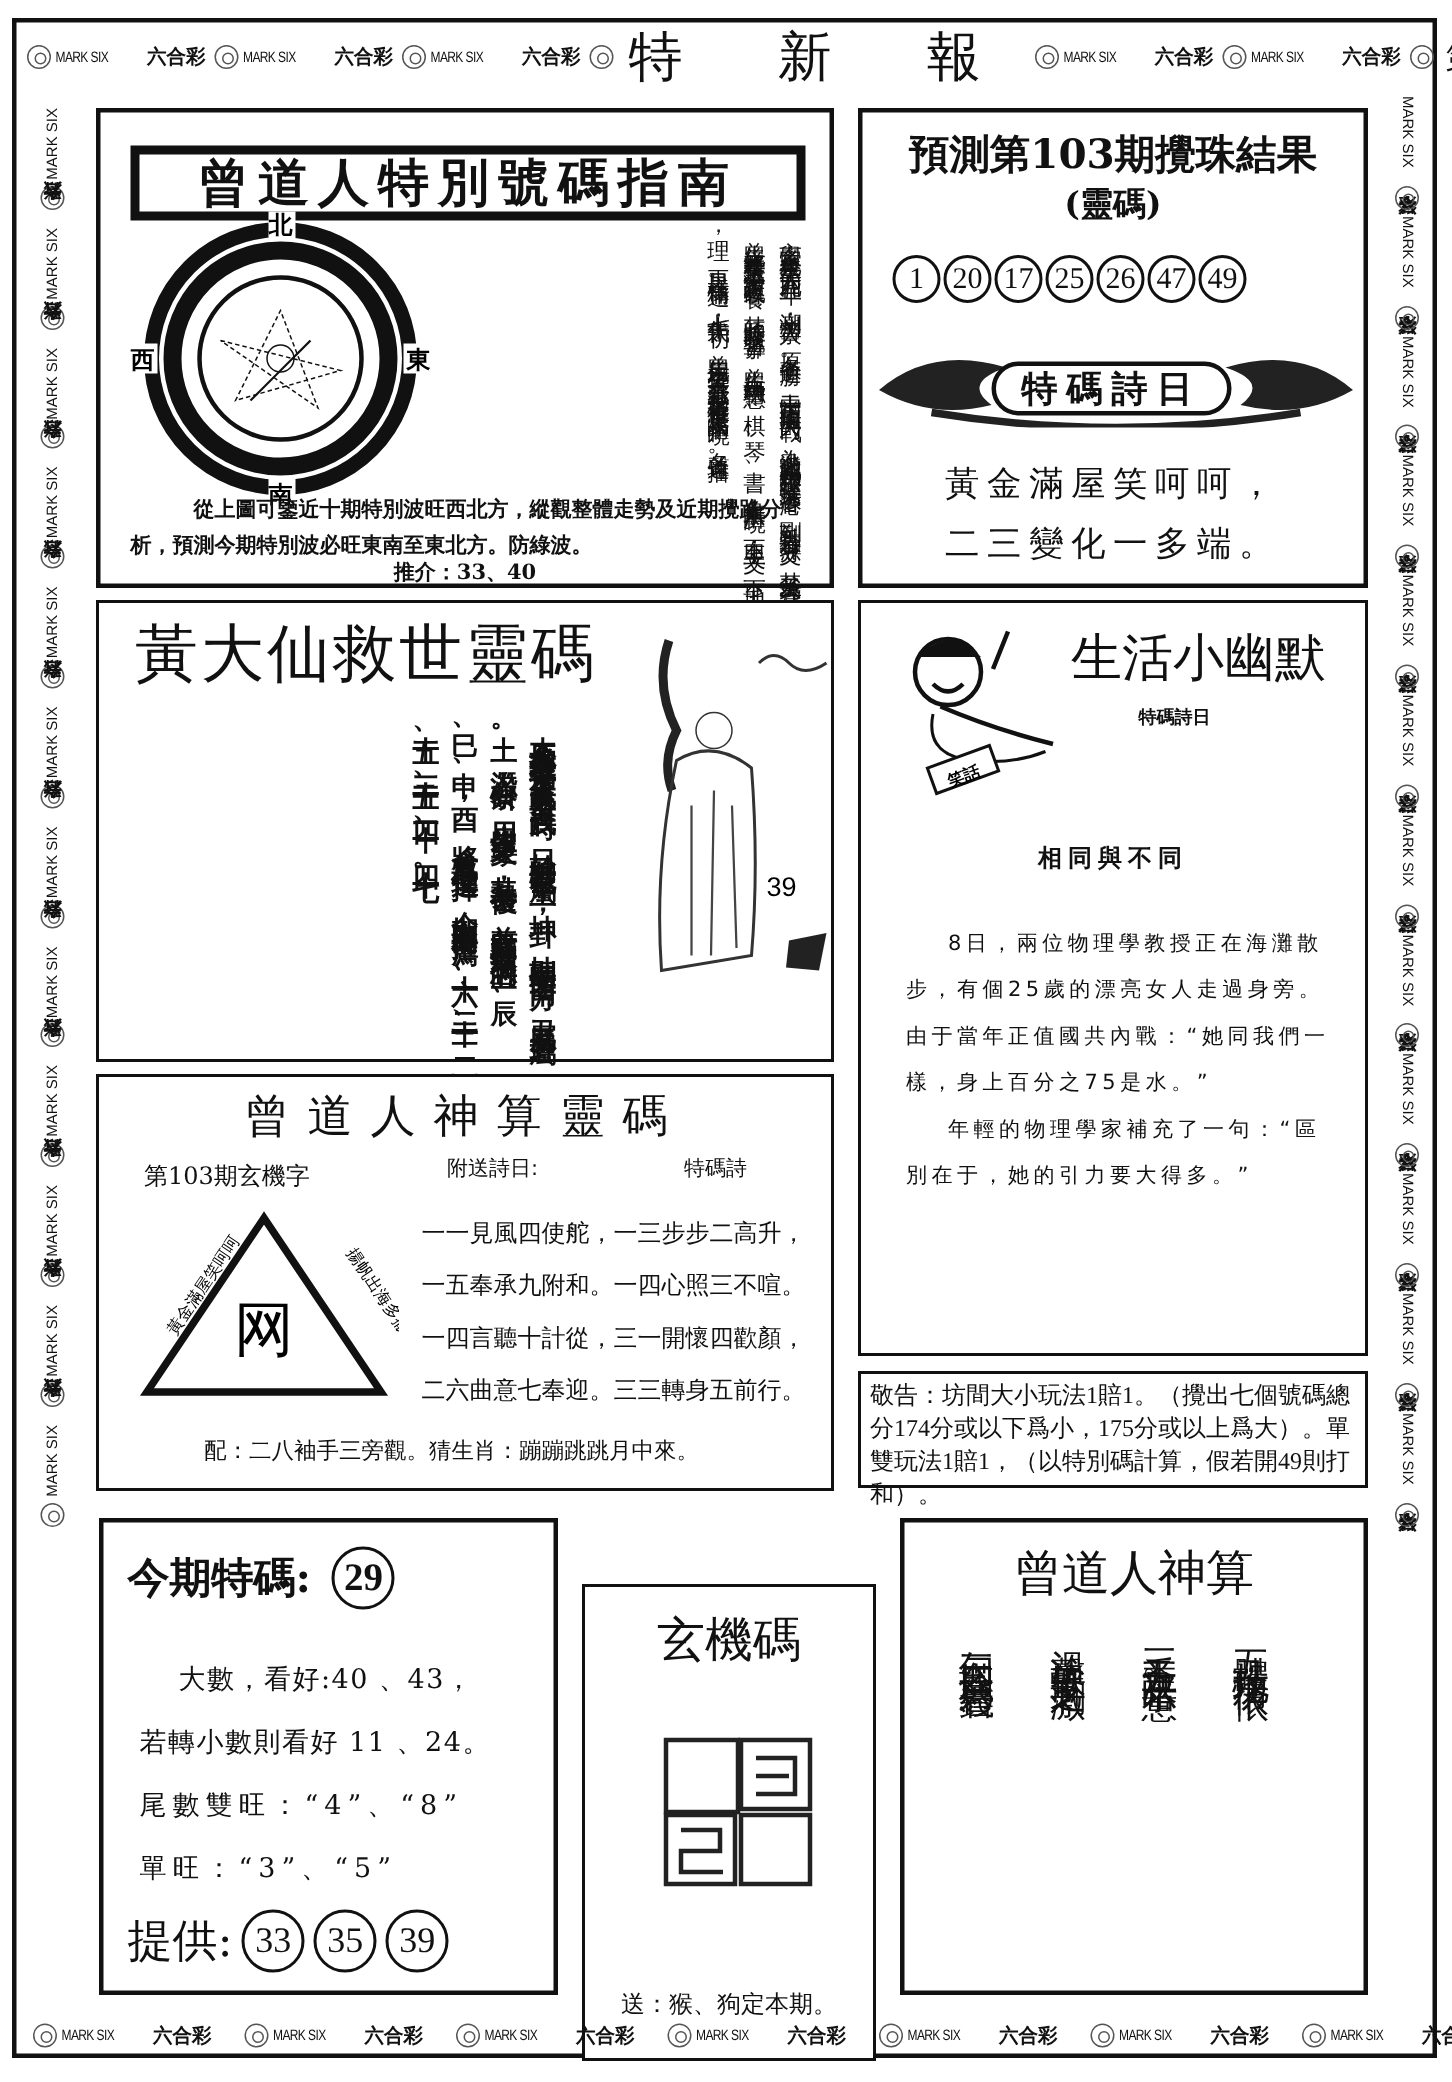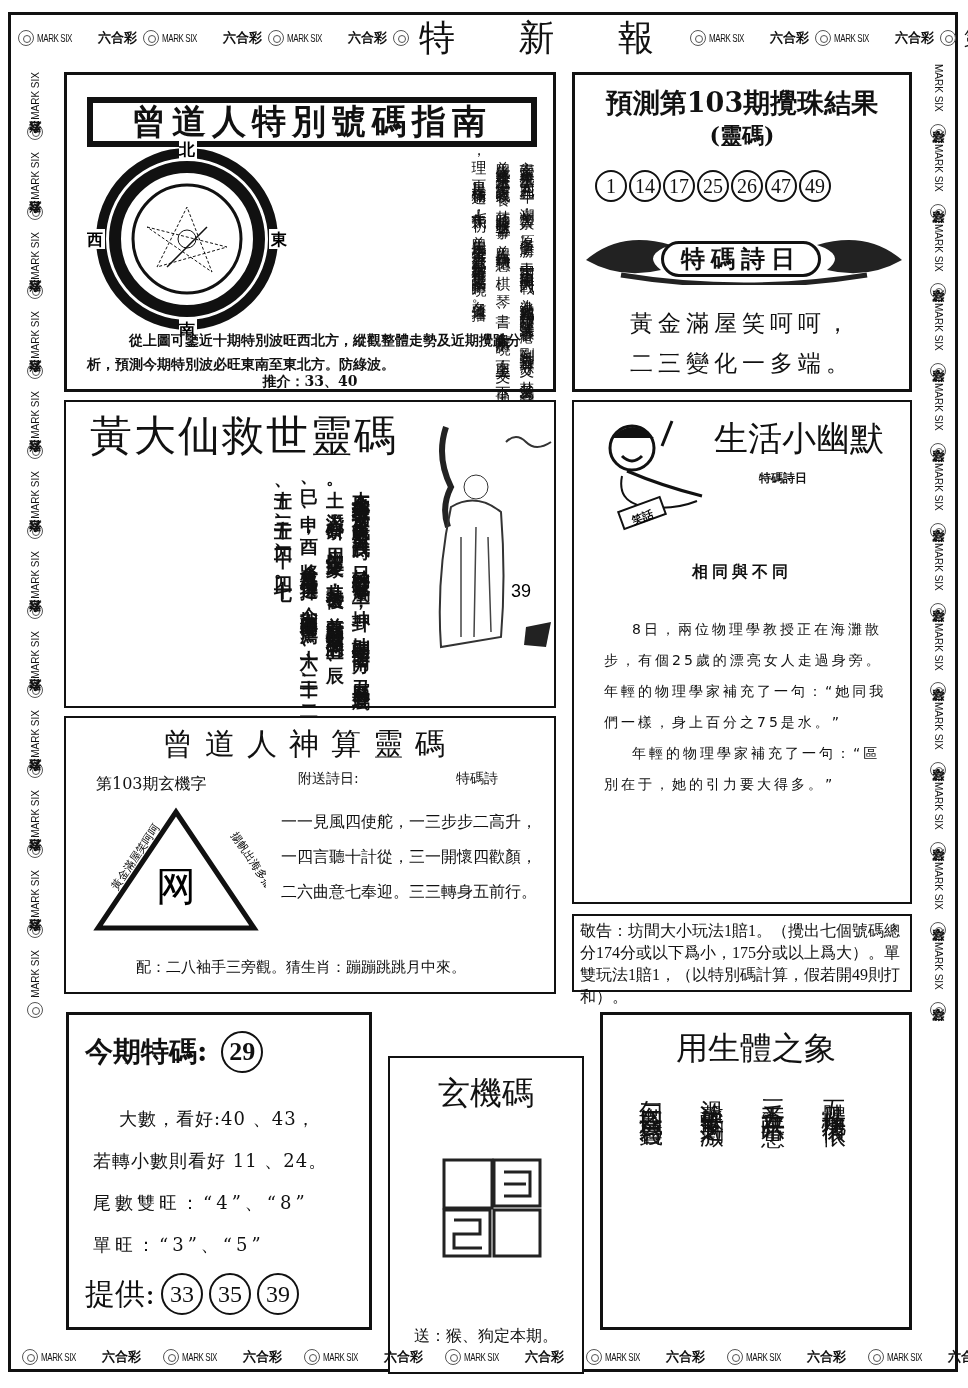--- a/index.html
+++ b/index.html
@@ -220,21 +220,21 @@
   <div class="vtext">玄學家曾先生生于公元一九四五年，潮州普寧人，原名李道勝。由于當年正值國共內戰，為逃避戰禍四八年跟隨其父遠涉香港。剛到香港身無分文。其父為了養活曾先生遂將其送至本港一家道觀收養，其師將其改號曾算子。曾先生自幼聰慧，棋、琴、書、畫無所不曉，而上至天文，下至地理，更是樣樣精通。七十年代初，曾先生用玄學推算六合彩走勢之準確程度更是家喻戶曉，名聲遠播。</div>
   <div class="summary">從上圖可鑒近十期特別波旺西北方，縱觀整體走勢及近期攪路分析，預測今期特別波必旺東南至東北方。防綠波。</div>
   <div class="pick">推介：33、40</div>
 </div>
 
 <div class="box thick" id="b2">
   <div class="h1">預測第103期攪珠結果</div>
   <div class="h2">(靈碼)</div>
   <div class="balls">
     <div class="ball">1</div>
-    <div class="ball">14</div>
+    <div class="ball">20</div>
     <div class="ball">17</div>
     <div class="ball">25</div>
     <div class="ball">26</div>
     <div class="ball">47</div>
     <div class="ball">49</div>
   </div>
   <svg class="wreath" viewBox="0 0 326 60">
     <path d="M5 35 Q40 5 90 20 Q60 30 80 45 Q40 55 5 35Z" fill="#222"></path>
     <path d="M321 35 Q286 5 236 20 Q266 30 246 45 Q286 55 321 35Z" fill="#222"></path>
     <path d="M40 50 Q163 70 286 50" stroke="#222" stroke-width="5" fill="none"></path>
@@ -267,21 +267,21 @@
     <path d="M20 40 Q30 50 40 40" stroke="#111" stroke-width="3" fill="#fff"></path>
     <path d="M25 55 Q60 70 100 80 M60 30 L70 5" stroke="#111" stroke-width="3" fill="none"></path>
     <path d="M20 60 Q15 85 40 90 Q70 95 95 85" stroke="#111" stroke-width="2" fill="none"></path>
     <rect x="18" y="88" width="44" height="18" transform="rotate(-20 40 97)" fill="#fff" stroke="#111" stroke-width="2"></rect>
     <text x="28" y="105" font-size="11" font-weight="bold" transform="rotate(-20 40 97)">笑話</text>
   </svg>
   <div class="title">生活小幽默</div>
   <div class="sub">特碼詩日</div>
   <div class="story-title">相同與不同</div>
   <div class="story">
-    <p>8日，兩位物理學教授正在海灘散步，有個25歲的漂亮女人走過身旁。年輕的物理學家補充了一句：“她同我們一樣，身上百分之75是水。”</p>
+    <p>8日，兩位物理學教授正在海灘散步，有個25歲的漂亮女人走過身旁。由于當年正值國共內戰：“她同我們一樣，身上百分之75是水。”</p>
     <p>年輕的物理學家補充了一句：“區別在于，她的引力要大得多。”</p>
   </div>
 </div>
 
 <div class="box" id="b5">
   <div class="txt">敬告：坊間大小玩法1賠1。（攪出七個號碼總分174分或以下爲小，175分或以上爲大）。單雙玩法1賠1，（以特別碼計算，假若開49則打和）。</div>
 </div>
 
 <div class="box" id="b6">
   <div class="title">曾道人神算靈碼</div>
@@ -289,20 +289,21 @@
   <div class="gift">附送詩日:</div>
   <div class="tepoem">特碼詩</div>
   <svg class="tri" viewBox="0 0 180 140">
     <polygon points="90,12 12,128 168,128" fill="none" stroke="#111" stroke-width="5"></polygon>
     <text x="90" y="100" font-size="40" text-anchor="middle">网</text>
     <text x="20" y="70" font-size="11" transform="rotate(-56 45 70)">黃金滿屋笑呵呵</text>
     <text x="105" y="30" font-size="11" transform="rotate(56 120 70)">揚帆出海多撒網</text>
   </svg>
   <div class="lines">
     <div>一一見風四使舵，一三步步二高升，</div>
+    <div>一五奉承九附和。一四心照三不喧。</div>
     <div>一四言聽十計從，三一開懷四歡顏，</div>
     <div>二六曲意七奉迎。三三轉身五前行。</div>
   </div>
   <div class="pair">配：二八袖手三旁觀。猜生肖：蹦蹦跳跳月中來。</div>
 </div>
 
 <div class="box thick" id="b7">
   <div class="hd">
     <span>今期特碼:</span>
     <span class="ball">29</span>
@@ -326,21 +327,21 @@
     <rect x="52" y="2" width="46" height="46" fill="none" stroke="#222" stroke-width="3"></rect>
     <rect x="2" y="52" width="46" height="46" fill="none" stroke="#222" stroke-width="3"></rect>
     <rect x="52" y="52" width="46" height="46" fill="none" stroke="#222" stroke-width="3"></rect>
     <path d="M62 14 H88 V38 H62 M62 26 H84" stroke="#222" stroke-width="3" fill="none"></path>
     <path d="M12 62 H38 V76 H12 V90 H40" stroke="#222" stroke-width="3" fill="none"></path>
   </svg>
   <div class="gift">送：猴、狗定本期。</div>
 </div>
 
 <div class="box thick" id="b9">
-  <div class="title">用生體之象</div>
+  <div class="title">曾道人神算</div>
   <div class="cols">
     <div class="col">五體投地情依依，</div>
     <div class="col">三番五次暗示意。</div>
     <div class="col">溫馨軟玉乏刺激，</div>
     <div class="col">勾三搭四爲着錢。</div>
   </div>
 </div>
 
 <div class="banner-row bottom-banner">
   <span class="mk" style="margin-right:22px">

